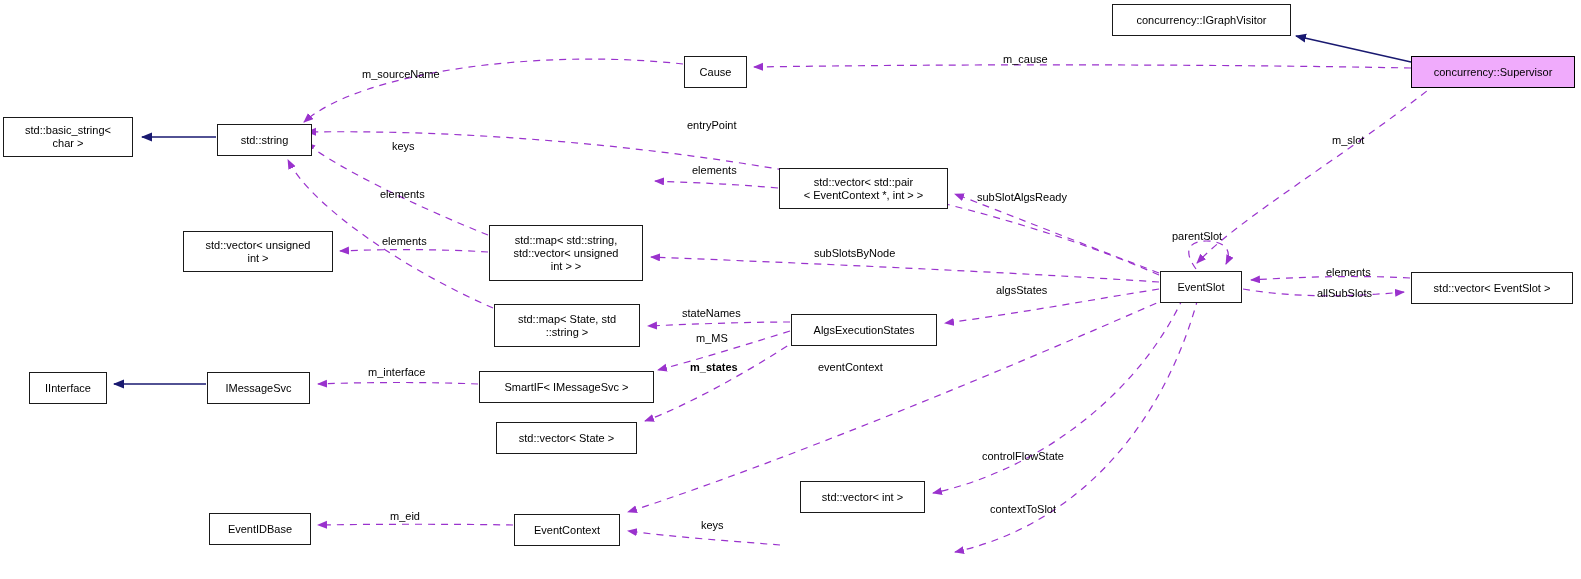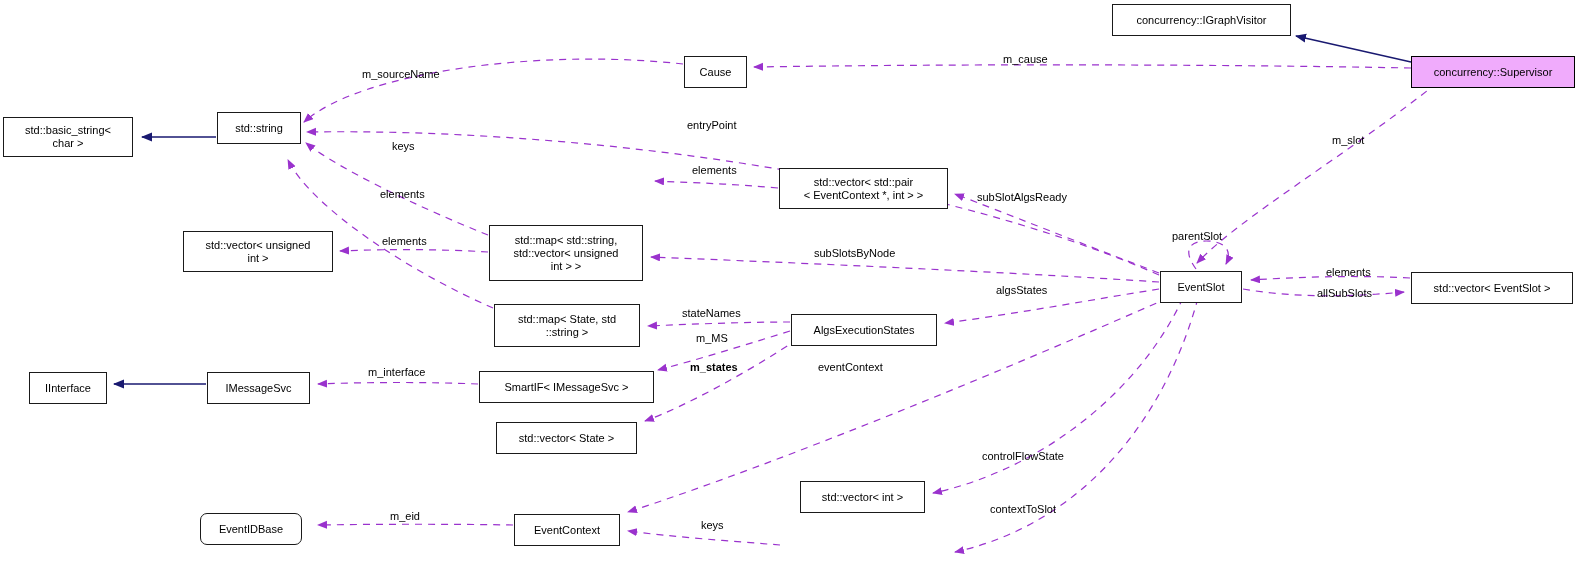--- a/index.html
+++ b/index.html
@@ -82,42 +82,42 @@
     <path class="usage-edge" d="M 1183 298 C 1135 400, 1032 472, 933 493" marker-end="url(#arrow-p)"></path>
     <path class="usage-edge" d="M 1198 298 C 1165 420, 1082 524, 955 552" marker-end="url(#arrow-p)"></path>
     <path class="usage-edge" d="M 1410 278 C 1355 275, 1300 277, 1251 280" marker-end="url(#arrow-p)"></path>
     <path class="usage-edge" d="M 1243 289 C 1295 298, 1350 297, 1404 292" marker-end="url(#arrow-p)"></path>
     <path class="usage-edge" d="M 1437 83 C 1340 160, 1242 216, 1197 263" marker-end="url(#arrow-p)"></path>
     <path class="usage-edge" d="M 1196 269 C 1182 250, 1190 241, 1206 241 C 1224 241, 1233 250, 1226 264" marker-end="url(#arrow-p)"></path>
   </svg>
 
   <div class="node" style="left:3px;top:117px;width:130px;height:40px;">std::basic_string&lt;
 char &gt;</div>
-  <div class="node" style="left:217px;top:112px;width:84px;height:25px;">std::string</div>
+  <div class="node" style="left:217px;top:124px;width:95px;height:25px;">std::string</div>
   <div class="node" style="left:684px;top:56px;width:63px;height:25px;">Cause</div>
   <div class="node" style="left:1112px;top:4px;width:179px;height:28px;">concurrency::IGraphVisitor</div>
   <div class="node highlight" style="left:1411px;top:56px;width:164px;height:26px;">concurrency::Supervisor</div>
   <div class="node" style="left:779px;top:168px;width:169px;height:41px;">std::vector&lt; std::pair
 &lt; EventContext *, int &gt; &gt;</div>
   <div class="node" style="left:489px;top:225px;width:154px;height:56px;">std::map&lt; std::string,
 std::vector&lt; unsigned
 int &gt; &gt;</div>
   <div class="node" style="left:183px;top:231px;width:150px;height:41px;">std::vector&lt; unsigned
 int &gt;</div>
   <div class="node" style="left:494px;top:304px;width:146px;height:43px;">std::map&lt; State, std
 ::string &gt;</div>
   <div class="node" style="left:791px;top:314px;width:146px;height:25px;">AlgsExecutionStates</div>
   <div class="node" style="left:29px;top:372px;width:78px;height:25px;">IInterface</div>
   <div class="node" style="left:207px;top:372px;width:103px;height:25px;">IMessageSvc</div>
   <div class="node" style="left:479px;top:371px;width:175px;height:27px;">SmartIF&lt; IMessageSvc &gt;</div>
   <div class="node" style="left:496px;top:422px;width:141px;height:26px;">std::vector&lt; State &gt;</div>
   <div class="node" style="left:1160px;top:271px;width:82px;height:26px;">EventSlot</div>
   <div class="node" style="left:1411px;top:272px;width:162px;height:26px;">std::vector&lt; EventSlot &gt;</div>
   <div class="node" style="left:800px;top:481px;width:125px;height:26px;">std::vector&lt; int &gt;</div>
-  <div class="node" style="left:200px;top:513px;width:102px;height:26px;border-radius:7px;">EventIDBase</div>
+  <div class="node" style="left:209px;top:513px;width:102px;height:26px;">EventIDBase</div>
   <div class="node" style="left:514px;top:514px;width:106px;height:25px;">EventContext</div>
 
   <div class="edge-label" style="left:362px;top:68px;">m_sourceName</div>
   <div class="edge-label" style="left:1003px;top:53px;">m_cause</div>
   <div class="edge-label" style="left:687px;top:119px;">entryPoint</div>
   <div class="edge-label" style="left:392px;top:140px;">keys</div>
   <div class="edge-label" style="left:692px;top:164px;">elements</div>
   <div class="edge-label" style="left:380px;top:188px;">elements</div>
   <div class="edge-label" style="left:977px;top:191px;">subSlotAlgsReady</div>
   <div class="edge-label" style="left:1172px;top:230px;">parentSlot</div>

